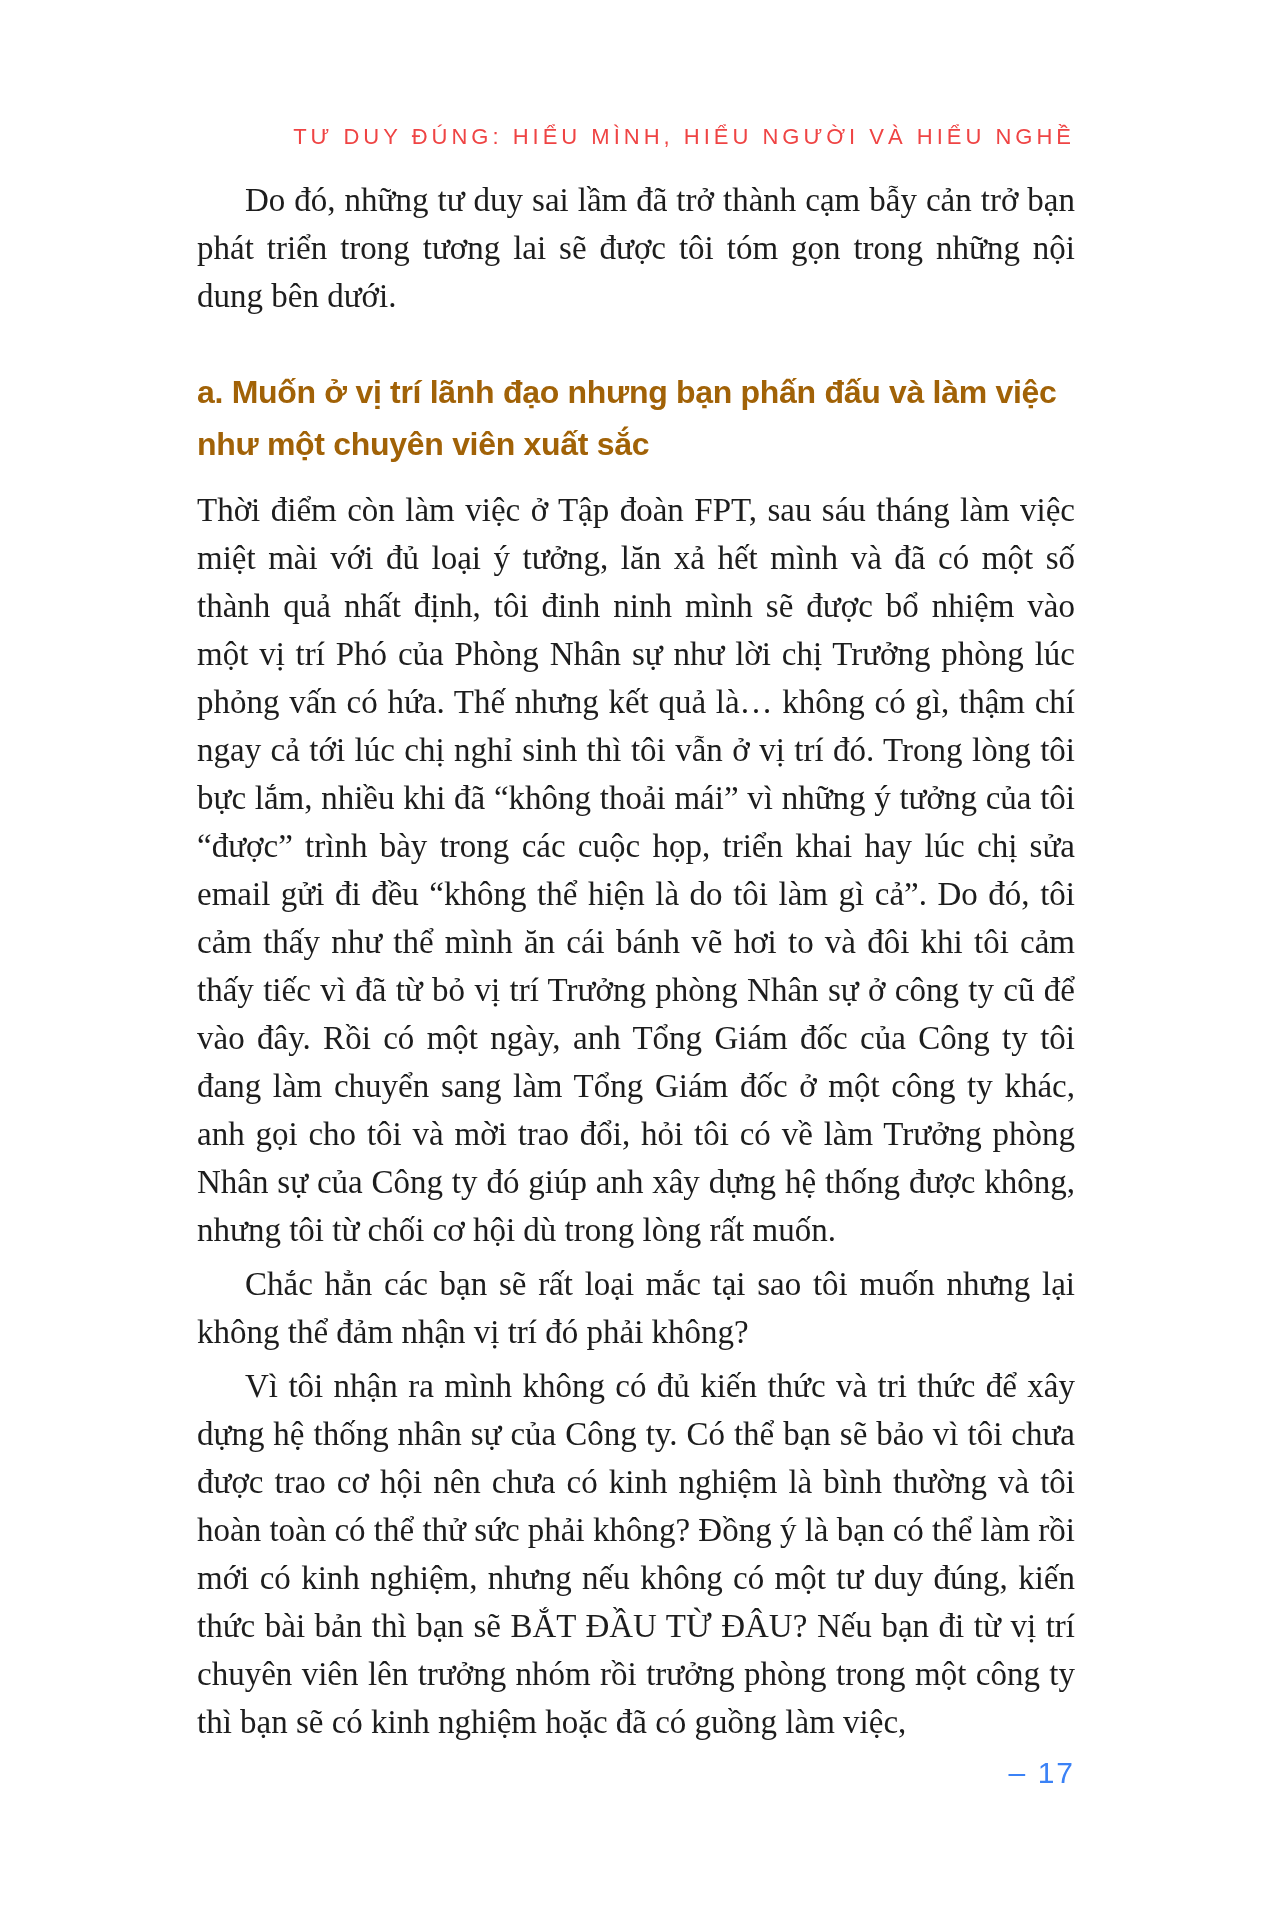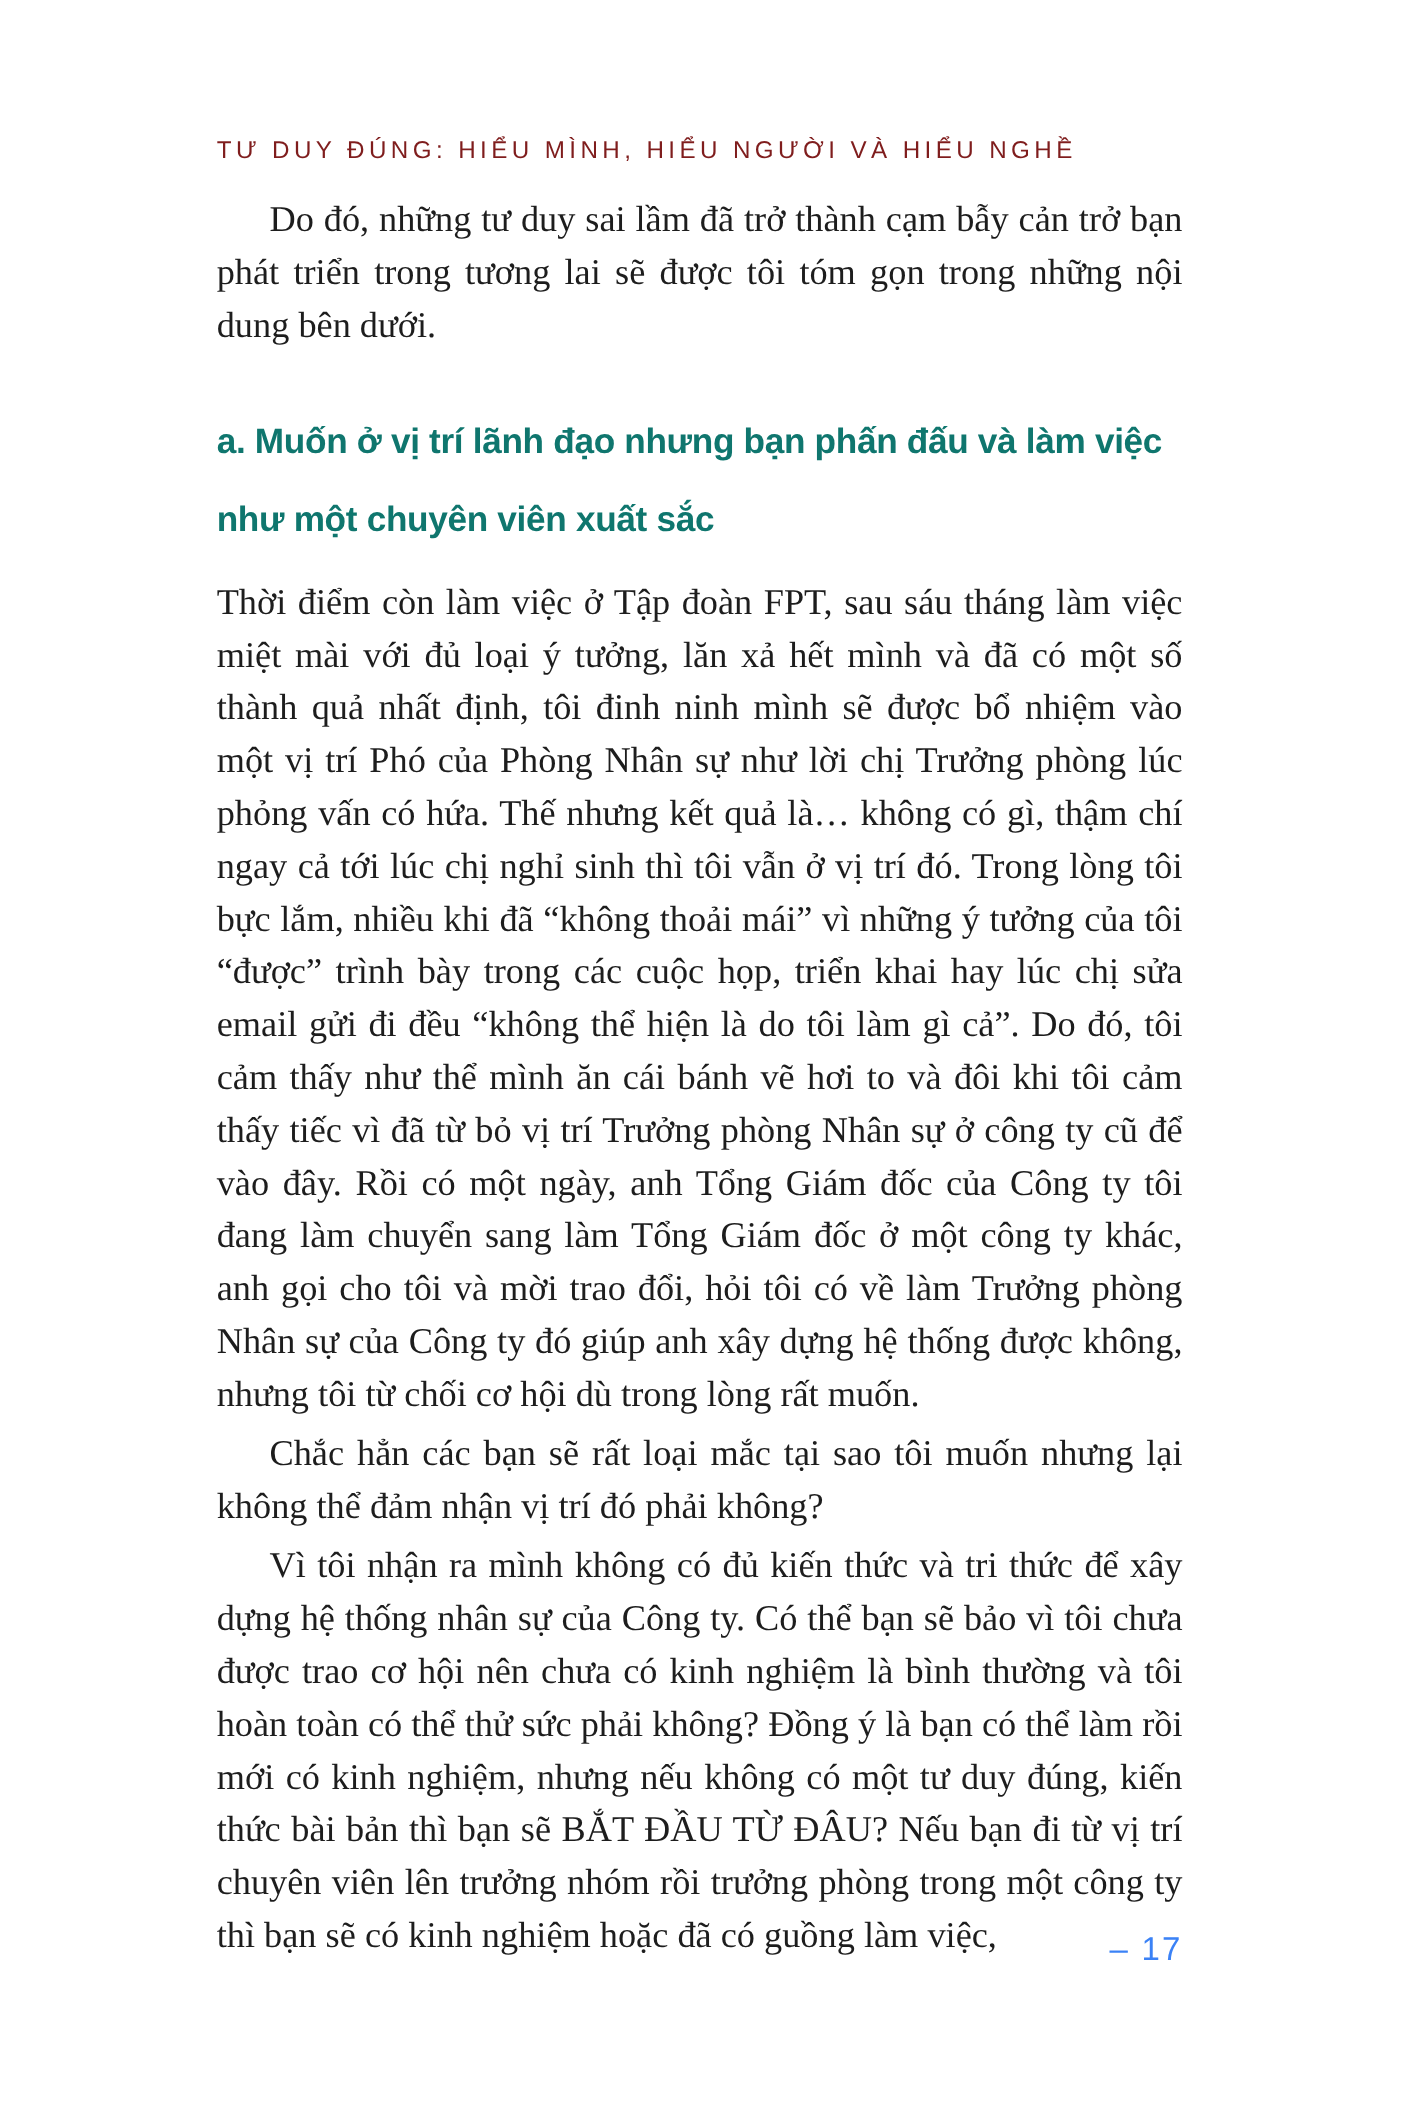--- a/index.html
+++ b/index.html
@@ -15,21 +15,22 @@
     background: #ffffff;
     box-sizing: border-box;
     padding: 124px 201px 0 197px;
     overflow: hidden;
   }
   .running-head {
     font-family: "Liberation Sans", "DejaVu Sans", sans-serif;
     font-size: 22px;
     font-weight: 400;
     letter-spacing: 4px;
-    color: #7f1d1d;
+    color: #ef4444;
+    text-align: right;
     line-height: 26px;
     white-space: nowrap;
   }
   .body-text {
     font-family: "Liberation Serif", "DejaVu Serif", serif;
     font-size: 33px;
     line-height: 48px;
     color: #1d1d1d;
     text-align: justify;
   }
@@ -38,22 +39,22 @@
   }
   p.para-intro {
     margin-top: 26px;
     text-indent: 48px;
   }
   h2.section-heading {
     font-family: "Liberation Sans", "DejaVu Sans", sans-serif;
     font-size: 32px;
     font-weight: 700;
     letter-spacing: -0.3px;
-    color: #0f766e;
-    line-height: 71px;
+    color: #a16207;
+    line-height: 52px;
     margin: 46px 0 8px 0;
     text-align: left;
   }
   p.para-after-heading {
     text-indent: 0;
     margin-top: 16px;
   }
   p.para-indent {
     text-indent: 48px;
     margin-top: 6px;

